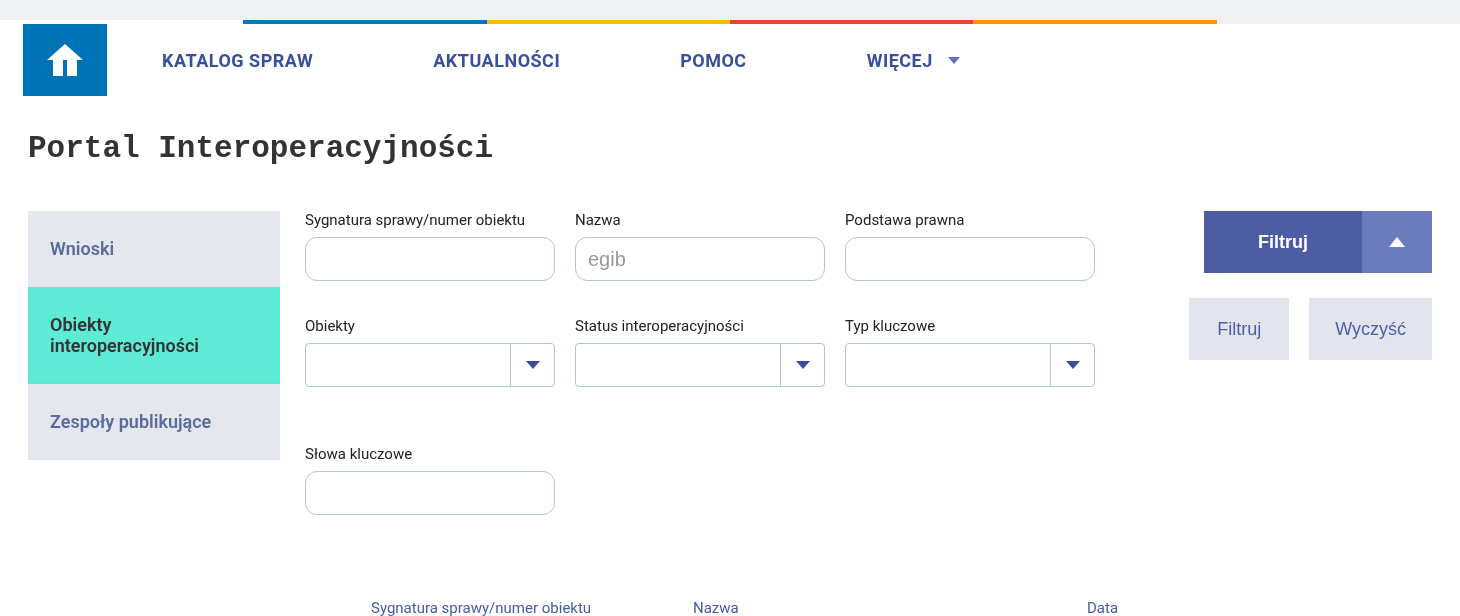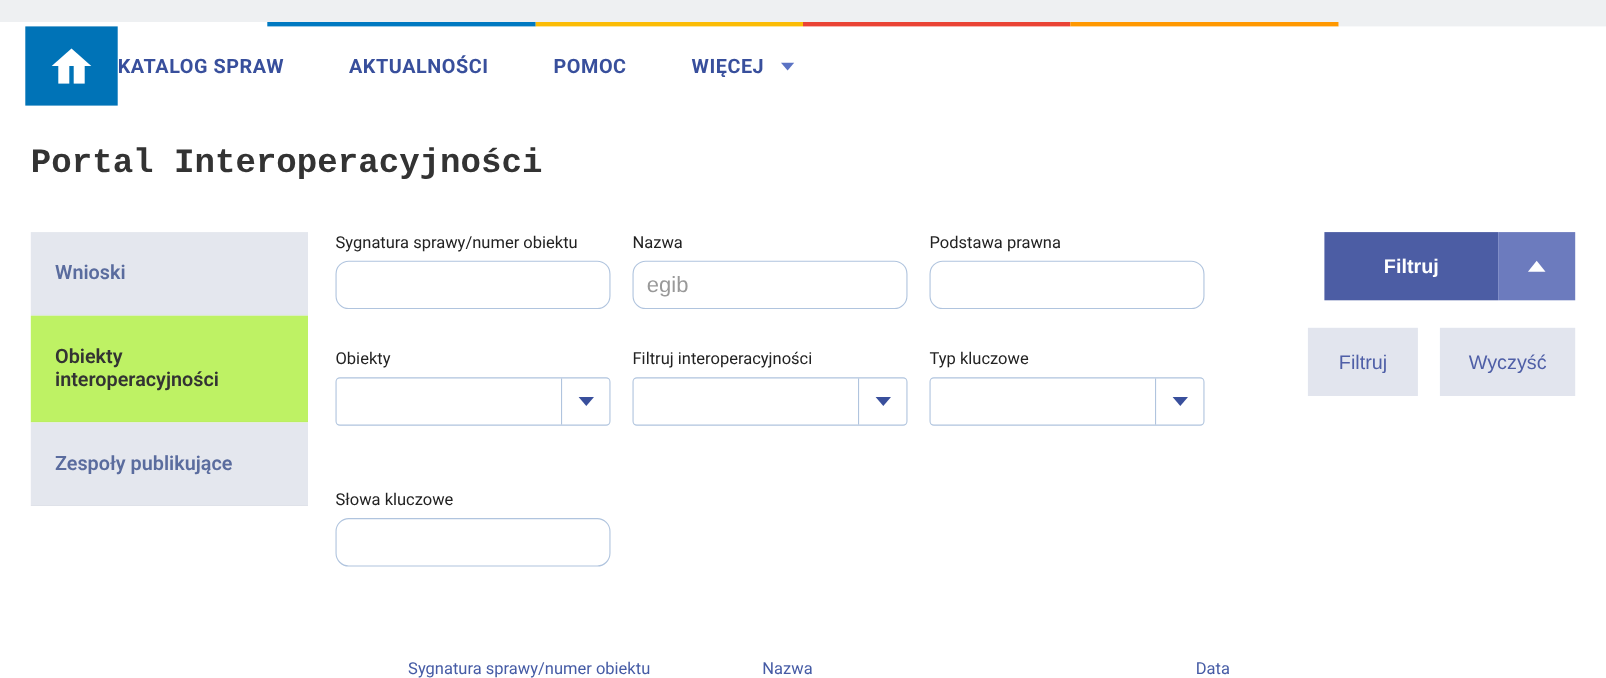--- a/index.html
+++ b/index.html
@@ -40,21 +40,22 @@
       cursor: pointer;
     }
     .home-icon {
       width: 40px;
       height: 36px;
       display: block;
     }
     .nav-items {
       display: flex;
       align-items: center;
-      gap: 59px;
+      margin-left: 55px;
+      gap: 120px;
     }
     .nav-item {
       color: #384f9c;
       font-size: 18px;
       font-weight: 700;
       letter-spacing: 0.5px;
       cursor: pointer;
       display: flex;
       align-items: center;
       gap: 15px;
@@ -89,21 +90,21 @@
     .sidebar-item {
       background: #e4e7ee;
       padding: 27px 22px;
       color: #5a6c9e;
       font-size: 18px;
       font-weight: 600;
       cursor: pointer;
       border-bottom: 1px solid rgba(0,0,0,0.02);
     }
     .sidebar-item.active {
-      background: #bef264;
+      background: #5eead4;
       color: #333;
     }
 
     .main {
       flex: 1;
       padding-left: 25px;
       display: flex;
       align-items: flex-start;
     }
     .filters-region {
@@ -295,21 +296,21 @@
           <div class="filter-field">
             <span class="filter-label">Obiekty</span>
             <div class="filter-select">
               <div class="select-body"></div>
               <div class="select-caret-box">
                   <span class="select-caret"></span>
                 </div>
             </div>
           </div>
           <div class="filter-field">
-            <span class="filter-label">Filtruj interoperacyjności</span>
+            <span class="filter-label">Status interoperacyjności</span>
             <div class="filter-select">
               <div class="select-body"></div>
               <div class="select-caret-box">
                   <span class="select-caret"></span>
                 </div>
             </div>
           </div>
           <div class="filter-field">
             <span class="filter-label">Typ kluczowe</span>
             <div class="filter-select">

